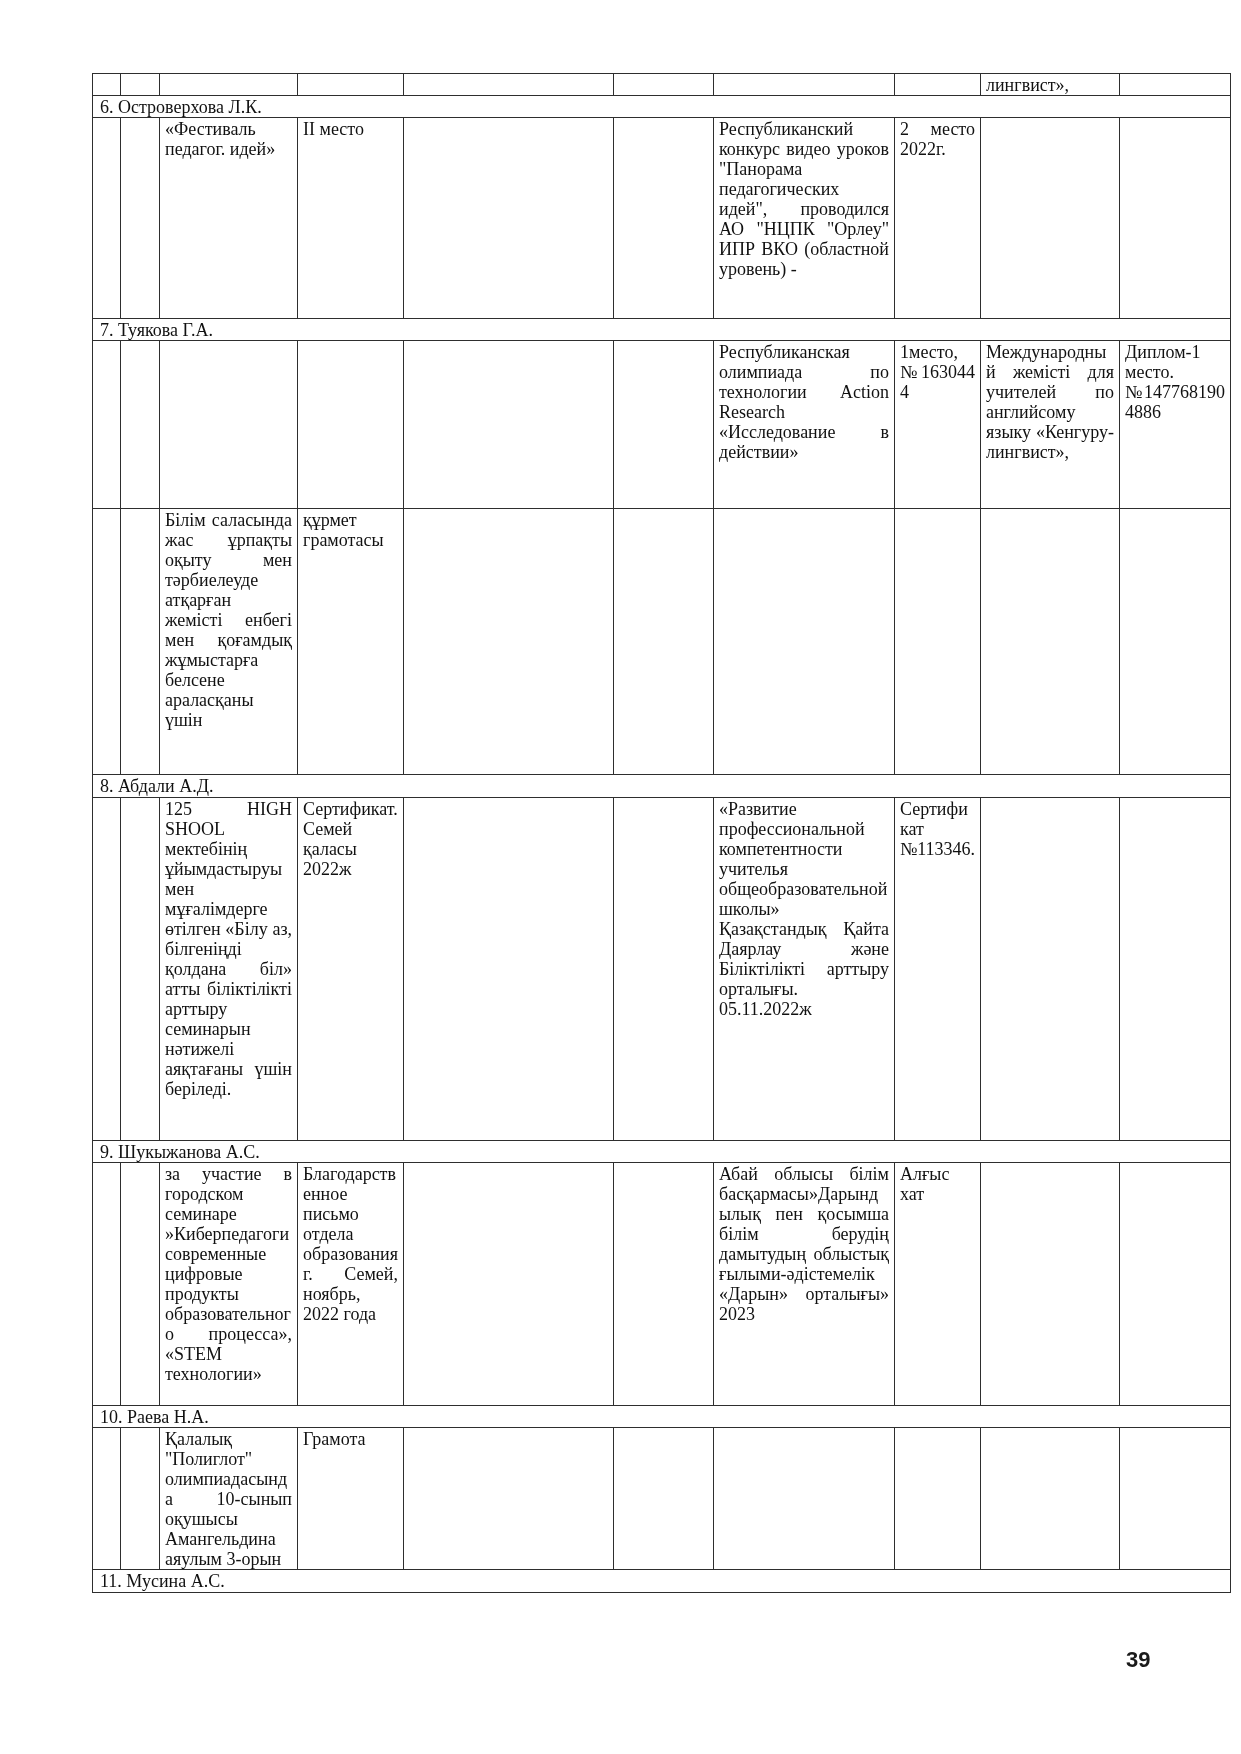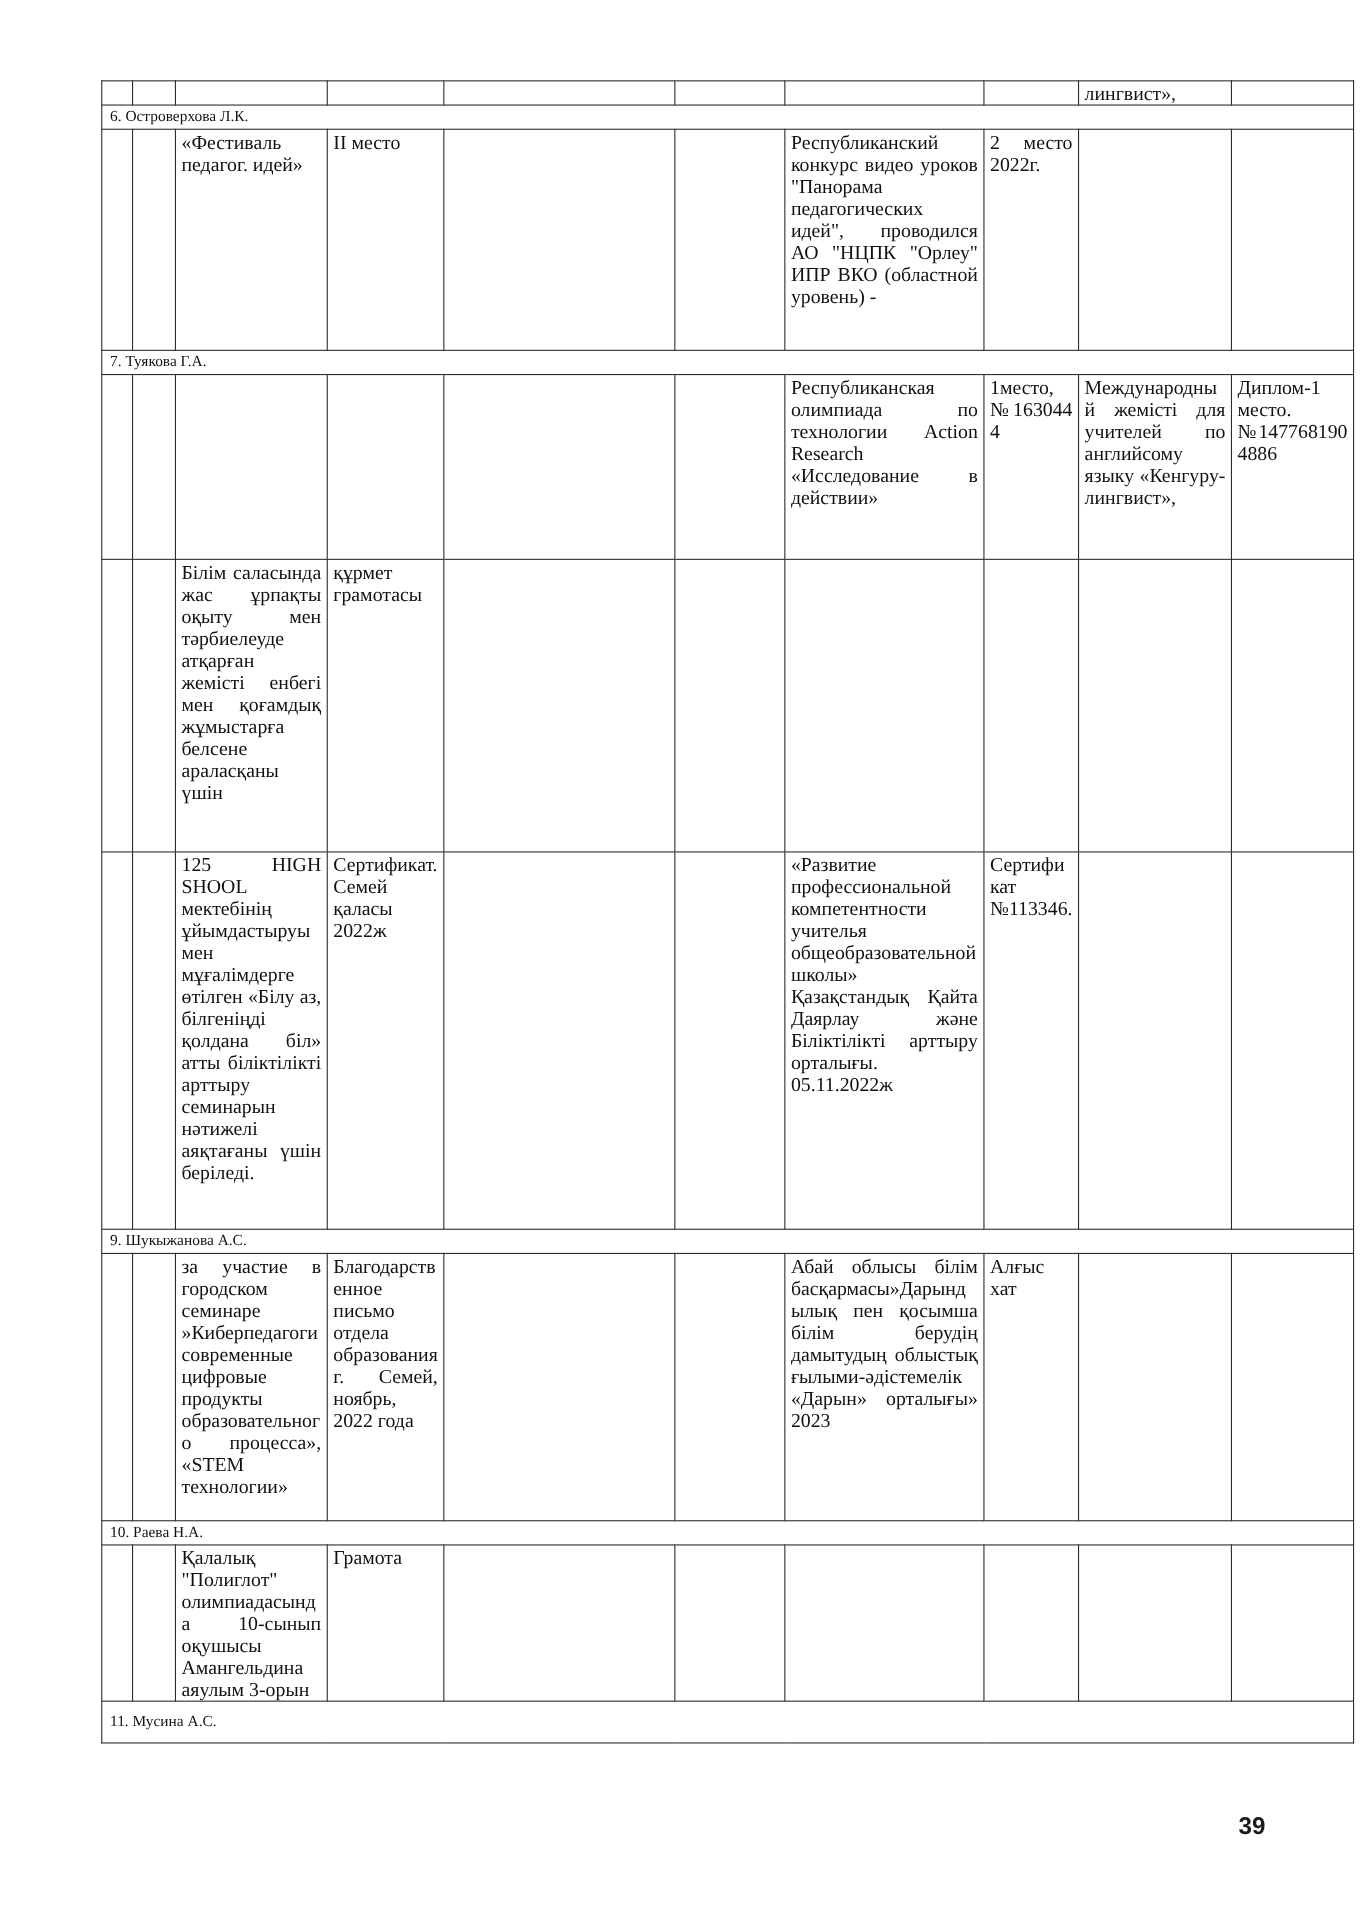--- a/index.html
+++ b/index.html
@@ -32,21 +32,21 @@
     line-height: 20px;
     text-align: justify;
     overflow-wrap: break-word;
     word-break: break-word;
     overflow: hidden;
   }
   tr.section-row td {
     text-align: left;
     vertical-align: middle;
     padding: 0 4px 0 7px;
-    font-size: 14px;
+    font-size: 18px;
     line-height: 20px;
   }
   .pagenum {
     position: absolute;
     left: 1126px;
     top: 1648px;
     font-family: "Liberation Sans", sans-serif;
     font-size: 22px;
     line-height: 24px;
     color: #1a1a1a;
@@ -127,20 +127,23 @@
       <td>Білім саласында жас ұрпақты оқыту мен тәрбиелеуде атқарған жемісті енбегі мен қоғамдық жұмыстарға белсене араласқаны үшін</td>
       <td>құрмет грамотасы</td>
       <td></td>
       <td></td>
       <td></td>
       <td></td>
       <td></td>
       <td></td>
     </tr>
 
+    <tr class="section-row" style="height:23px">
+      <td colspan="10">8. Абдали А.Д.</td>
+    </tr>
 
     <tr style="height:343px">
       <td></td>
       <td></td>
       <td>125 HIGH SHOOL мектебінің ұйымдастыруы мен мұғалімдерге өтілген «Білу аз, білгеніңді қолдана біл» атты біліктілікті арттыру семинарын нәтижелі аяқтағаны үшін беріледі.</td>
       <td>Сертификат. Семей қаласы 2022ж</td>
       <td></td>
       <td></td>
       <td>«Развитие профессиональной компетентности учителья общеобразовательной школы» Қазақстандық Қайта Даярлау және Біліктілікті арттыру орталығы. 05.11.2022ж</td>
       <td>Сертификат №113346.</td>
@@ -175,20 +178,20 @@
       <td>Қалалық "Полиглот" олимпиадасында 10-сынып оқушысы Амангельдина аяулым 3-орын</td>
       <td>Грамота</td>
       <td></td>
       <td></td>
       <td></td>
       <td></td>
       <td></td>
       <td></td>
     </tr>
 
-    <tr class="section-row" style="height:38px">
+    <tr class="section-row" style="height:23px">
       <td colspan="10">11. Мусина А.С.</td>
     </tr>
   </tbody>
     </table>
 
   <div class="pagenum">39</div>
 </div>
 
 </body></html>

